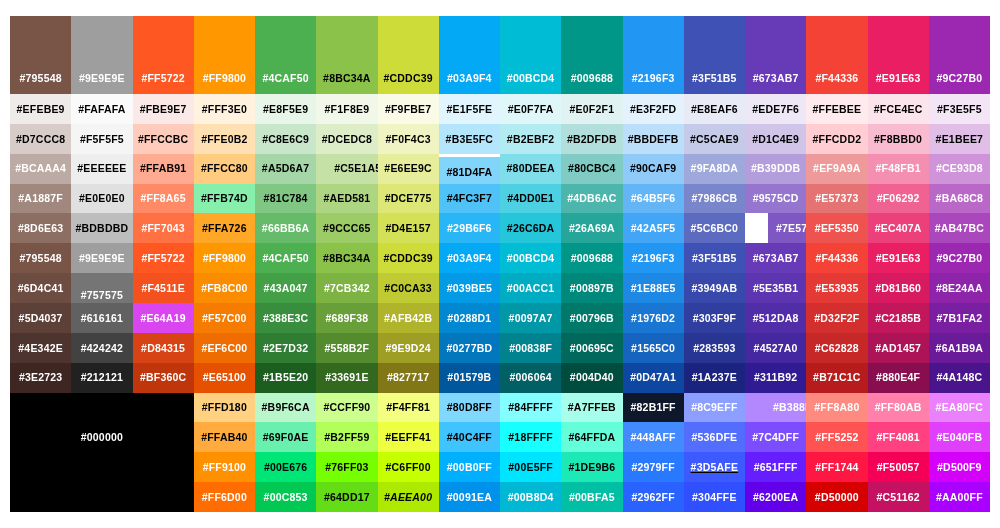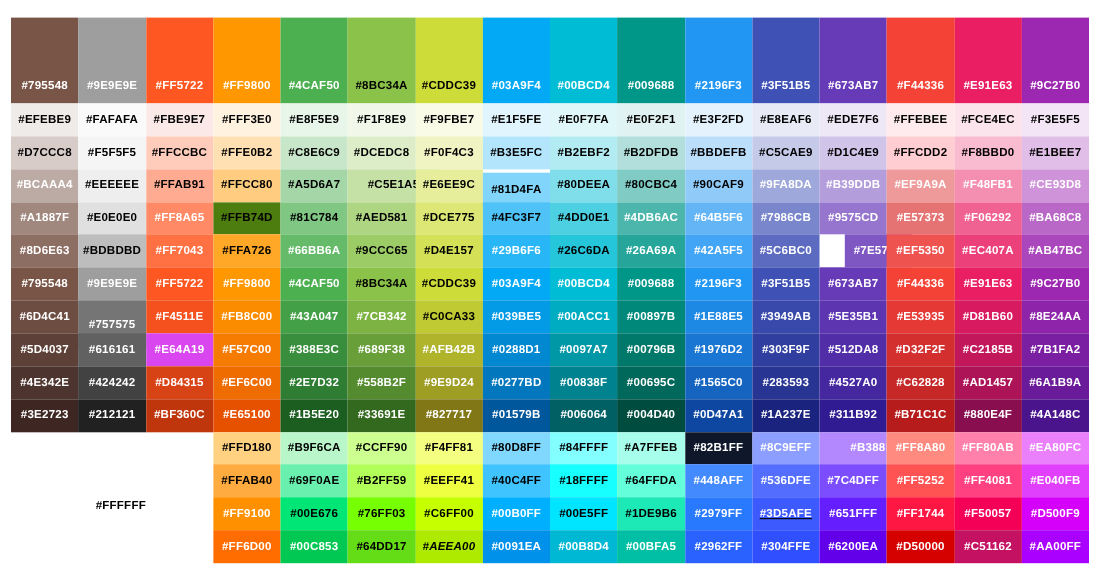--- a/index.html
+++ b/index.html
@@ -153,21 +153,21 @@
     </div>
     <div class="swatch" style="left: 183.75px; top: 78px; width: 61.25px; height: 29.857px; background: rgb(255, 243, 224);">
       <span class="lbl-dark">#FFF3E0</span>
     </div>
     <div class="swatch" style="left: 183.75px; top: 107.857px; width: 61.25px; height: 29.857px; background: rgb(255, 224, 178);">
       <span class="lbl-dark">#FFE0B2</span>
     </div>
     <div class="swatch" style="left: 183.75px; top: 137.714px; width: 61.25px; height: 29.857px; background: rgb(255, 204, 128);">
       <span class="lbl-dark">#FFCC80</span>
     </div>
-    <div class="swatch" style="left: 183.75px; top: 167.571px; width: 61.25px; height: 29.857px; background: #4d7c0f;">
+    <div class="swatch" style="left: 183.75px; top: 167.571px; width: 61.25px; height: 29.857px; background: #86efac;">
       <span class="lbl-dark">#FFB74D</span>
     </div>
     <div class="swatch" style="left: 183.75px; top: 197.428px; width: 61.25px; height: 29.857px; background: rgb(255, 167, 38);">
       <span class="lbl-dark">#FFA726</span>
     </div>
     <div class="swatch" style="left: 183.75px; top: 227.285px; width: 61.25px; height: 29.857px; background: rgb(255, 152, 0);">
       <span class="lbl-light">#FF9800</span>
     </div>
     <div class="swatch" style="left: 183.75px; top: 257.142px; width: 61.25px; height: 29.857px; background: rgb(251, 140, 0);">
       <span class="lbl-light">#FB8C00</span>
@@ -726,16 +726,16 @@
     </div>
     <div class="swatch" style="left: 918.75px; top: 406.427px; width: 61.25px; height: 29.857px; background: rgb(224, 64, 251);">
       <span class="lbl-light">#E040FB</span>
     </div>
     <div class="swatch" style="left: 918.75px; top: 436.284px; width: 61.25px; height: 29.857px; background: rgb(213, 0, 249);">
       <span class="lbl-light">#D500F9</span>
     </div>
     <div class="swatch" style="left: 918.75px; top: 466.141px; width: 61.25px; height: 29.857px; background: rgb(170, 0, 255);">
       <span class="lbl-light">#AA00FF</span>
     </div>
-    <div class="swatch" style="left: 37.975px; top: 427.924px; width: 123.725px; height: 32.2456px; background: rgb(255, 255, 255);">
-      <span style="color: rgb(0, 0, 0);">#FFFFFF</span>
+    <div class="swatch blackblock" style="left: 0px; top: 376.57px; width: 183.75px; height: 119.428px; background: rgb(0, 0, 0); position: absolute;">
+      <span style="color: rgb(255, 255, 255); position: absolute; left: 0px; right: 0px; top: 39.7855px; text-align: center;">#000000</span>
     </div>
   </div>
 
 </body></html>

